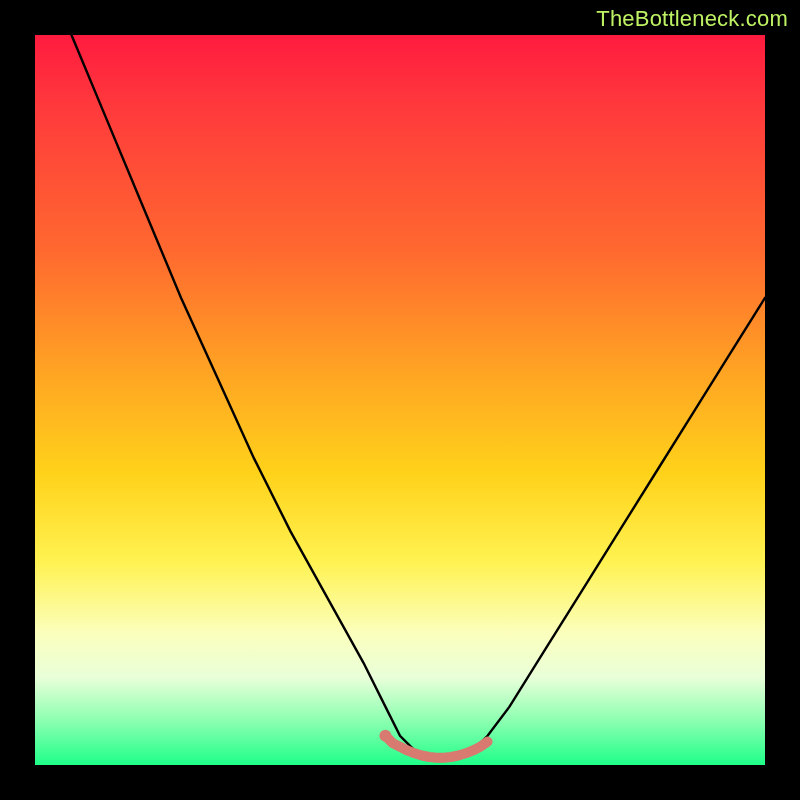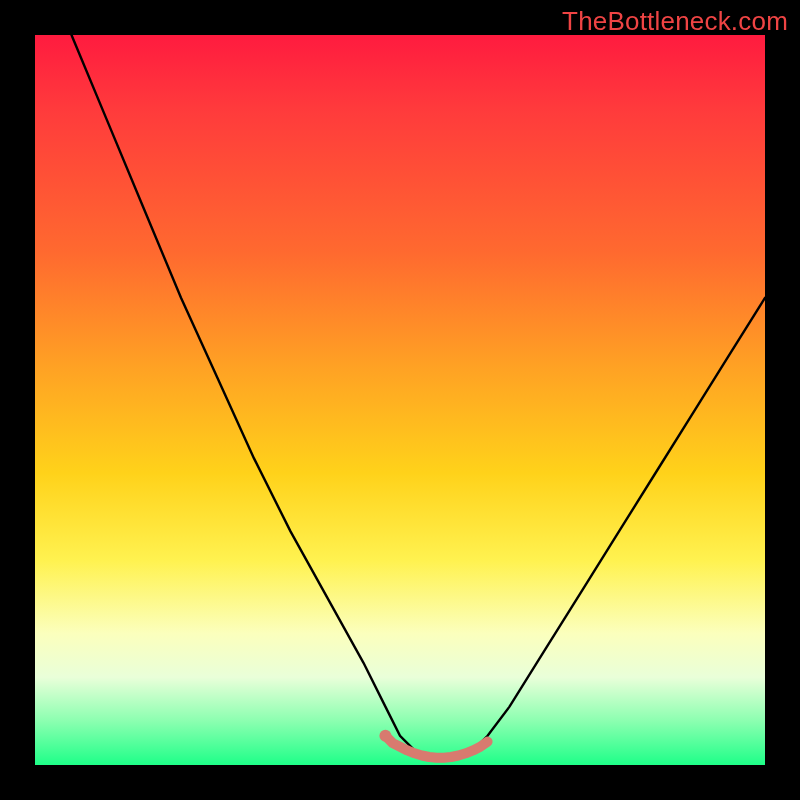--- a/index.html
+++ b/index.html
@@ -36,22 +36,22 @@
       #e9ffd9 88%,
       #8bffb0 94%,
       #1eff88 100%
     );
   }
   .watermark {
     position: absolute;
     top: 6px;
     right: 12px;
     font-family: Arial, Helvetica, sans-serif;
-    font-size: 26px;
-    color: #ef4444;
+    font-size: 22px;
+    color: #bef264;
     letter-spacing: 0.2px;
     user-select: none;
   }
   svg.curve {
     position: absolute;
     left: 0;
     top: 0;
     width: 730px;
     height: 730px;
     overflow: visible;

